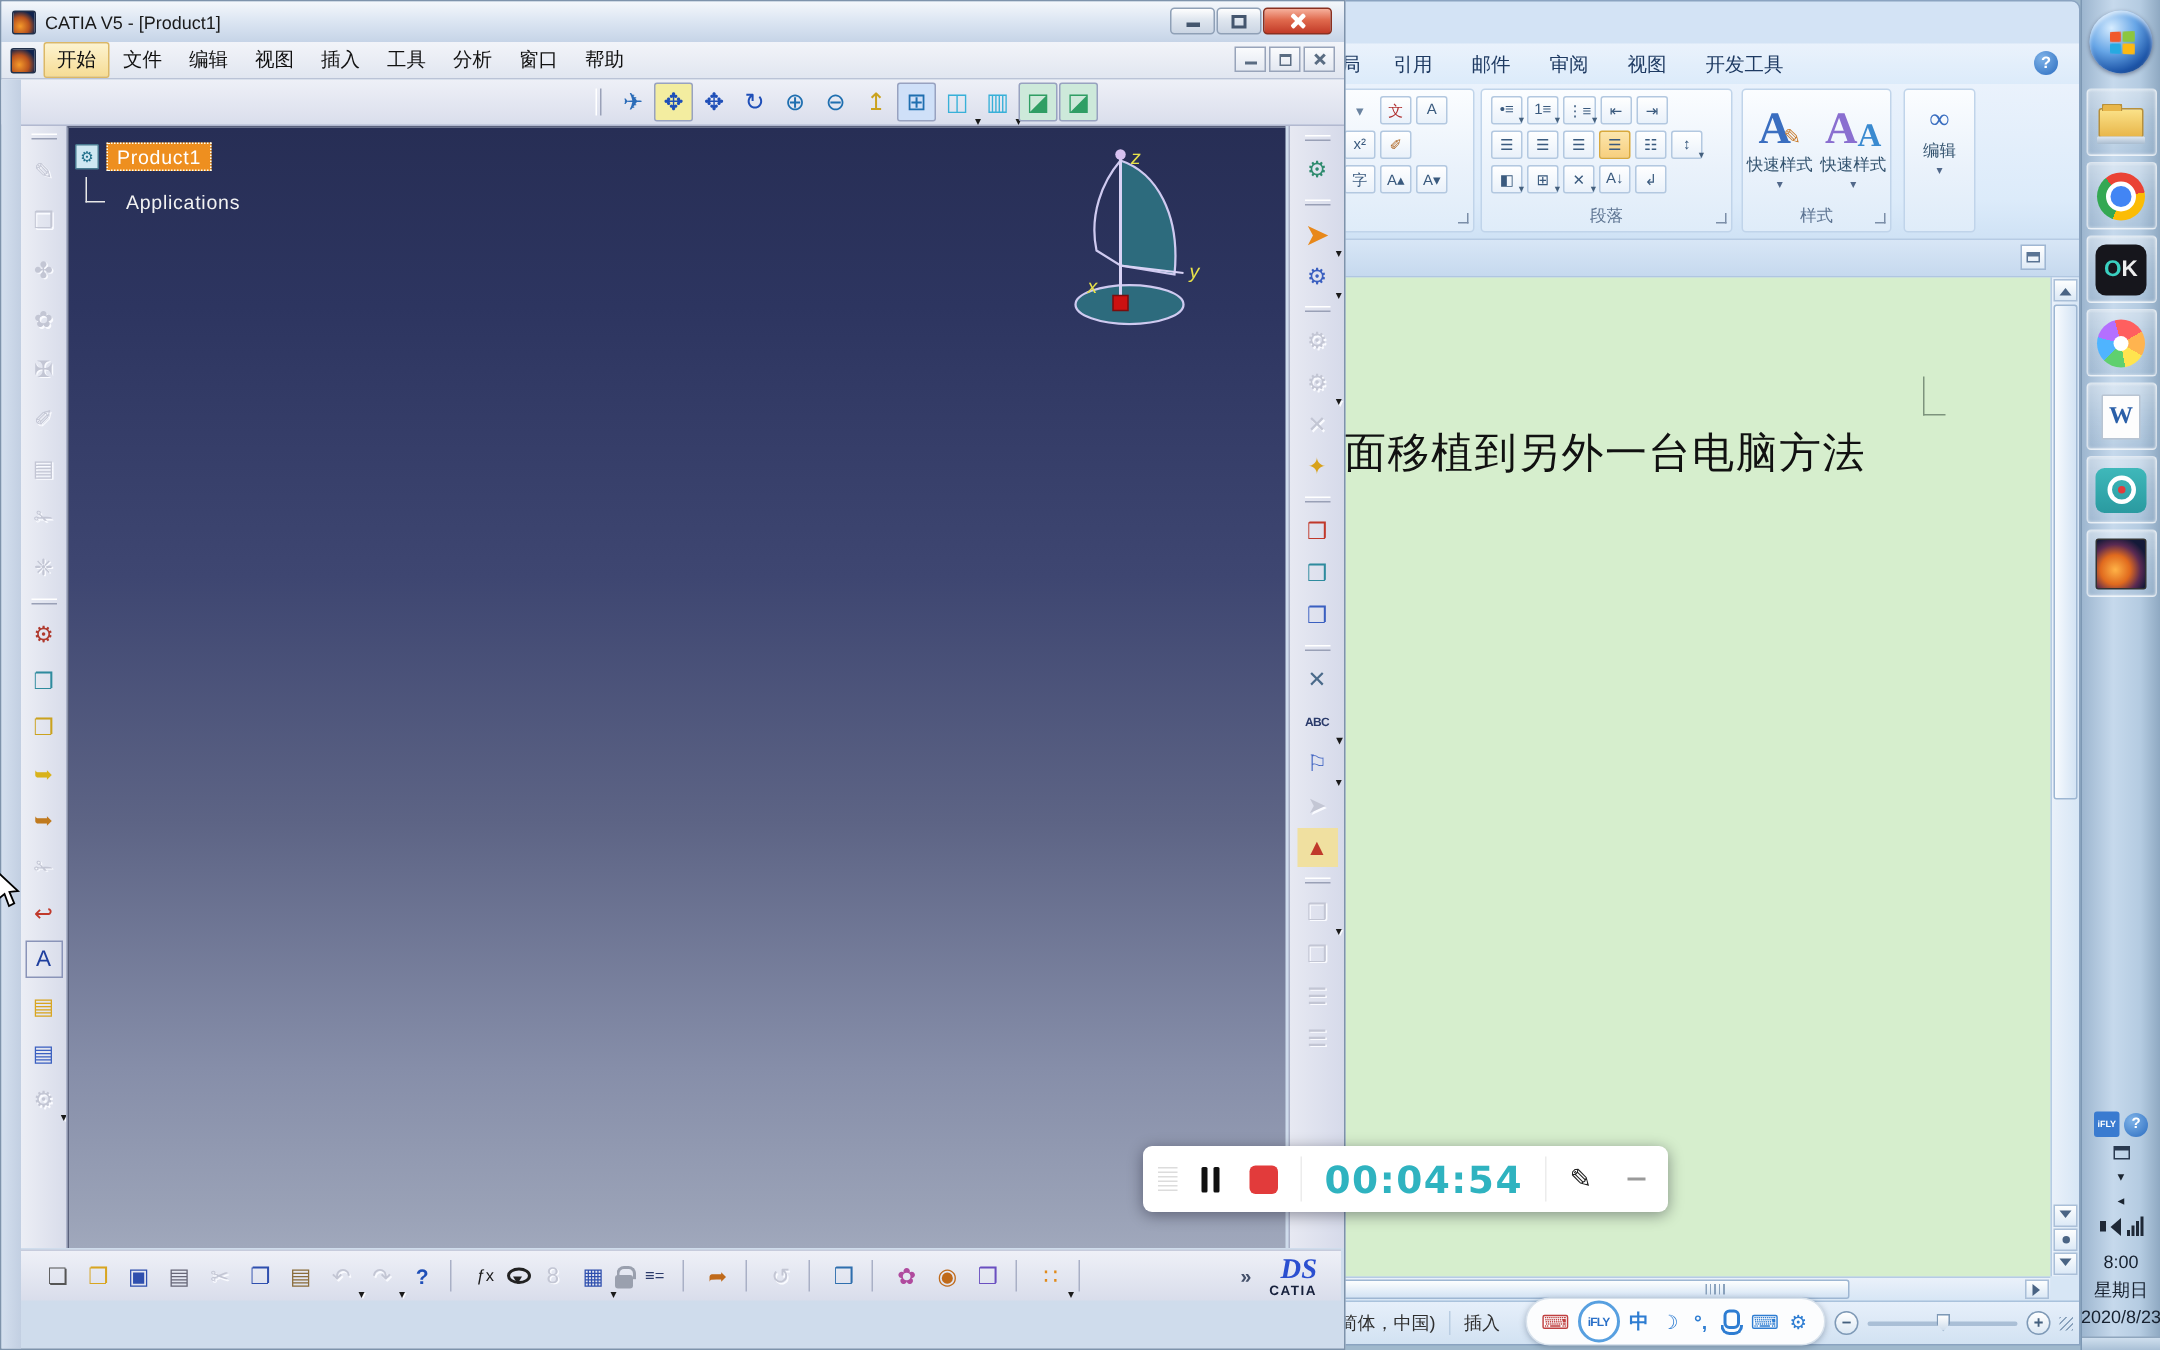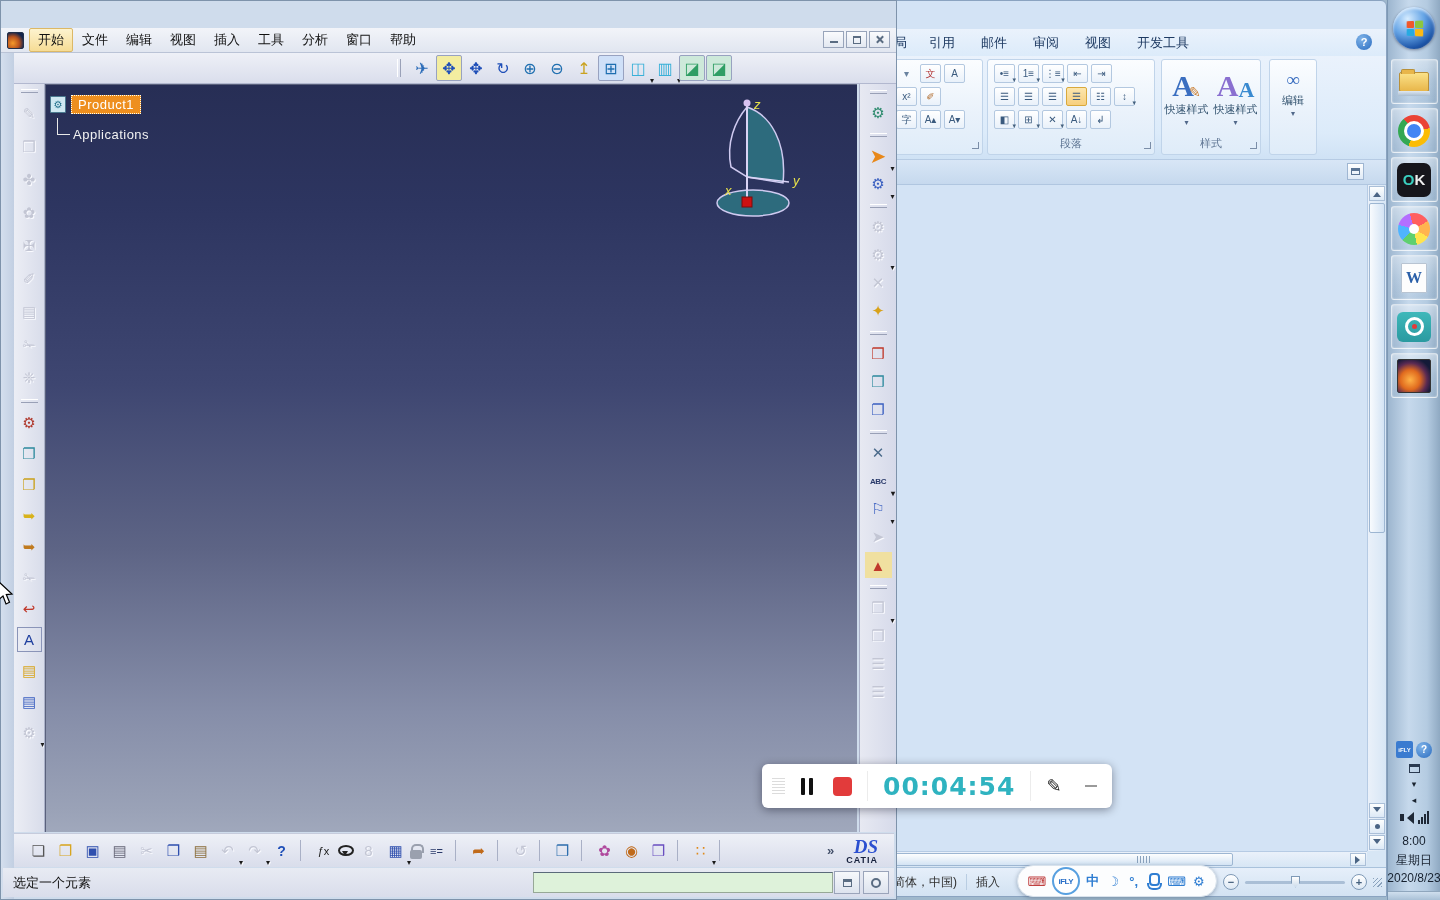--- a/index.html
+++ b/index.html
@@ -43,21 +43,21 @@
 .lico{width:25px;height:25px;display:grid;place-items:center;font-size:15px;margin:3px 0;position:relative}
 .lgroup1 .lico{color:#c3c6d4;text-shadow:1px 1px 0 #fafbff;margin:4px 0}
 .dis{color:#c3c6d4 !important;text-shadow:1px 1px 0 #fafbff}
 .boxed2{border:1px solid #8a94b8}
 .c-vp{position:absolute;left:44px;top:83px;right:39px;bottom:67px;border-top:1px solid #5a617c;border-left:1px solid #5a617c;background:linear-gradient(180deg,#272e55 0%,#2d3560 16%,#3e4671 40%,#5d6485 62%,#868ea9 84%,#9aa2b7 97%,#a0a8bc 100%)}
 .vp-tree{position:absolute;left:4px;top:10px;font-size:13px}
 .tnode{display:flex;align-items:center;gap:5px}
 .tico-prod{width:16px;height:17px;background:#cfe8f2;border:1px solid #4a7a90;border-radius:1px;font-size:10px;color:#1f6f8a;display:grid;place-items:center}
 .tlabel-root{background:#ee8f1f;color:#fff;padding:1px 6px;border:1px dotted #ffe;letter-spacing:.5px}
 .tree-conn{position:absolute;left:7px;top:23px;width:13px;height:17px;border-left:1px solid #e8e8e8;border-bottom:1px solid #e8e8e8}
-.tlabel-child{position:absolute;left:23px;top:32px;color:#f2f2f2;letter-spacing:.5px}
+.tlabel-child{position:absolute;left:34px;top:32px;color:#f2f2f2;letter-spacing:.5px}
 .vp-compass{position:absolute;top:6px;right:52px}
 .c-rtb{position:absolute;left:858px;top:83px;bottom:67px;width:37px;background:linear-gradient(90deg,#e7e9f2,#d6daea);border-left:1px solid #abb2c9;display:flex;flex-direction:column;align-items:center;overflow:hidden}
 .rico{width:27px;height:26px;display:grid;place-items:center;font-size:15px;margin:1px 0;position:relative;flex:none}
 .rico.grip{width:17px;height:4px;border-top:1px solid #fff;border-bottom:1px solid #99a0b6;margin:6px 0 5px;font-size:0}
 .rico.big{font-size:20px}
 .rico.small{font-size:8px;font-weight:bold;color:#2a3a6a;letter-spacing:-.5px}
 .c-tb-bottom{position:absolute;left:13px;right:2px;bottom:32px;height:34px;background:linear-gradient(#eef0f7,#d9ddeb);border-top:1px solid #c6cbdc;display:flex;align-items:center;padding-left:12px;gap:2px}
 .bico{width:25px;height:25px;display:grid;place-items:center;font-size:15px;position:relative;flex:none}
 .bico.sep{width:9px;height:21px;border-left:1px solid #a9b0c6;font-size:0;margin-left:4px}
 .bico.small{font-size:11px}
@@ -290,20 +290,24 @@
           <span class="bb-ic">∞</span>
           <span>编辑</span>
         </div>
       </div>
     </div>
     <div class="w-ruler">
       <span class="ruler-btn">
           <i class="sh-ruler"></i>
         </span>
     </div>
+    <div class="w-doc">
+      <i class="crop"></i>
+      <div class="doc-text">面移植到另外一台电脑方法</div>
+    </div>
     <div class="w-vs">
       <span class="vs-btn vs-up">
           <i class="tri-up"></i>
         </span>
       <span class="vs-thumb"></span>
       <span class="vs-btn vs-down">
           <i class="tri-dn"></i>
         </span>
       <span class="vs-btn vs-sel">
           <i class="dot"></i>
@@ -340,20 +344,35 @@
         <span class="ztrack">
             <i class="zmark"></i>
           </span>
         <span class="zbtn">+</span>
         <i class="zgrip"></i>
       </div>
     </div>
   </section>
 
   <section id="catia">
+    <div class="c-title">
+      <span class="capp"></span>
+      <span>CATIA V5 - [Product1]</span>
+      <div class="c-titlebtns">
+        <span class="cb">
+            <i class="sh-min"></i>
+          </span>
+        <span class="cb">
+            <i class="sh-max"></i>
+          </span>
+        <span class="cb close">
+            <i class="sh-x"></i>
+          </span>
+      </div>
+    </div>
     <div class="c-menu">
       <span class="capp small"></span>
       <nav class="menuwrap">
 
       <span class="mi active">开始</span>
           <span class="mi">文件</span>
           <span class="mi">编辑</span>
           <span class="mi">视图</span>
           <span class="mi">插入</span>
           <span class="mi">工具</span>
@@ -505,30 +524,20 @@
           <span class="bico sep"></span>
           <span class="bico arr" style="color: rgb(224, 138, 26);">∷</span>
           <span class="bico sep"></span>
         </span>
       <span class="c-chev">»</span>
       <div class="c-logo">
         <span class="ds">DS</span>
         <span class="nm">CATIA</span>
       </div>
     </div>
-    <div class="c-status">
-      <span>选定一个元素</span>
-      <input class="pwr" style="">
-      <span class="stb b1">
-          <i class="sh-winsm"></i>
-        </span>
-      <span class="stb b2">
-          <i class="sh-circ"></i>
-        </span>
-    </div>
   </section>
 
   <aside id="taskbar">
     <span class="start">
       <span class="flag">
           <i></i>
           <i></i>
           <i></i>
           <i></i>
         </span>

